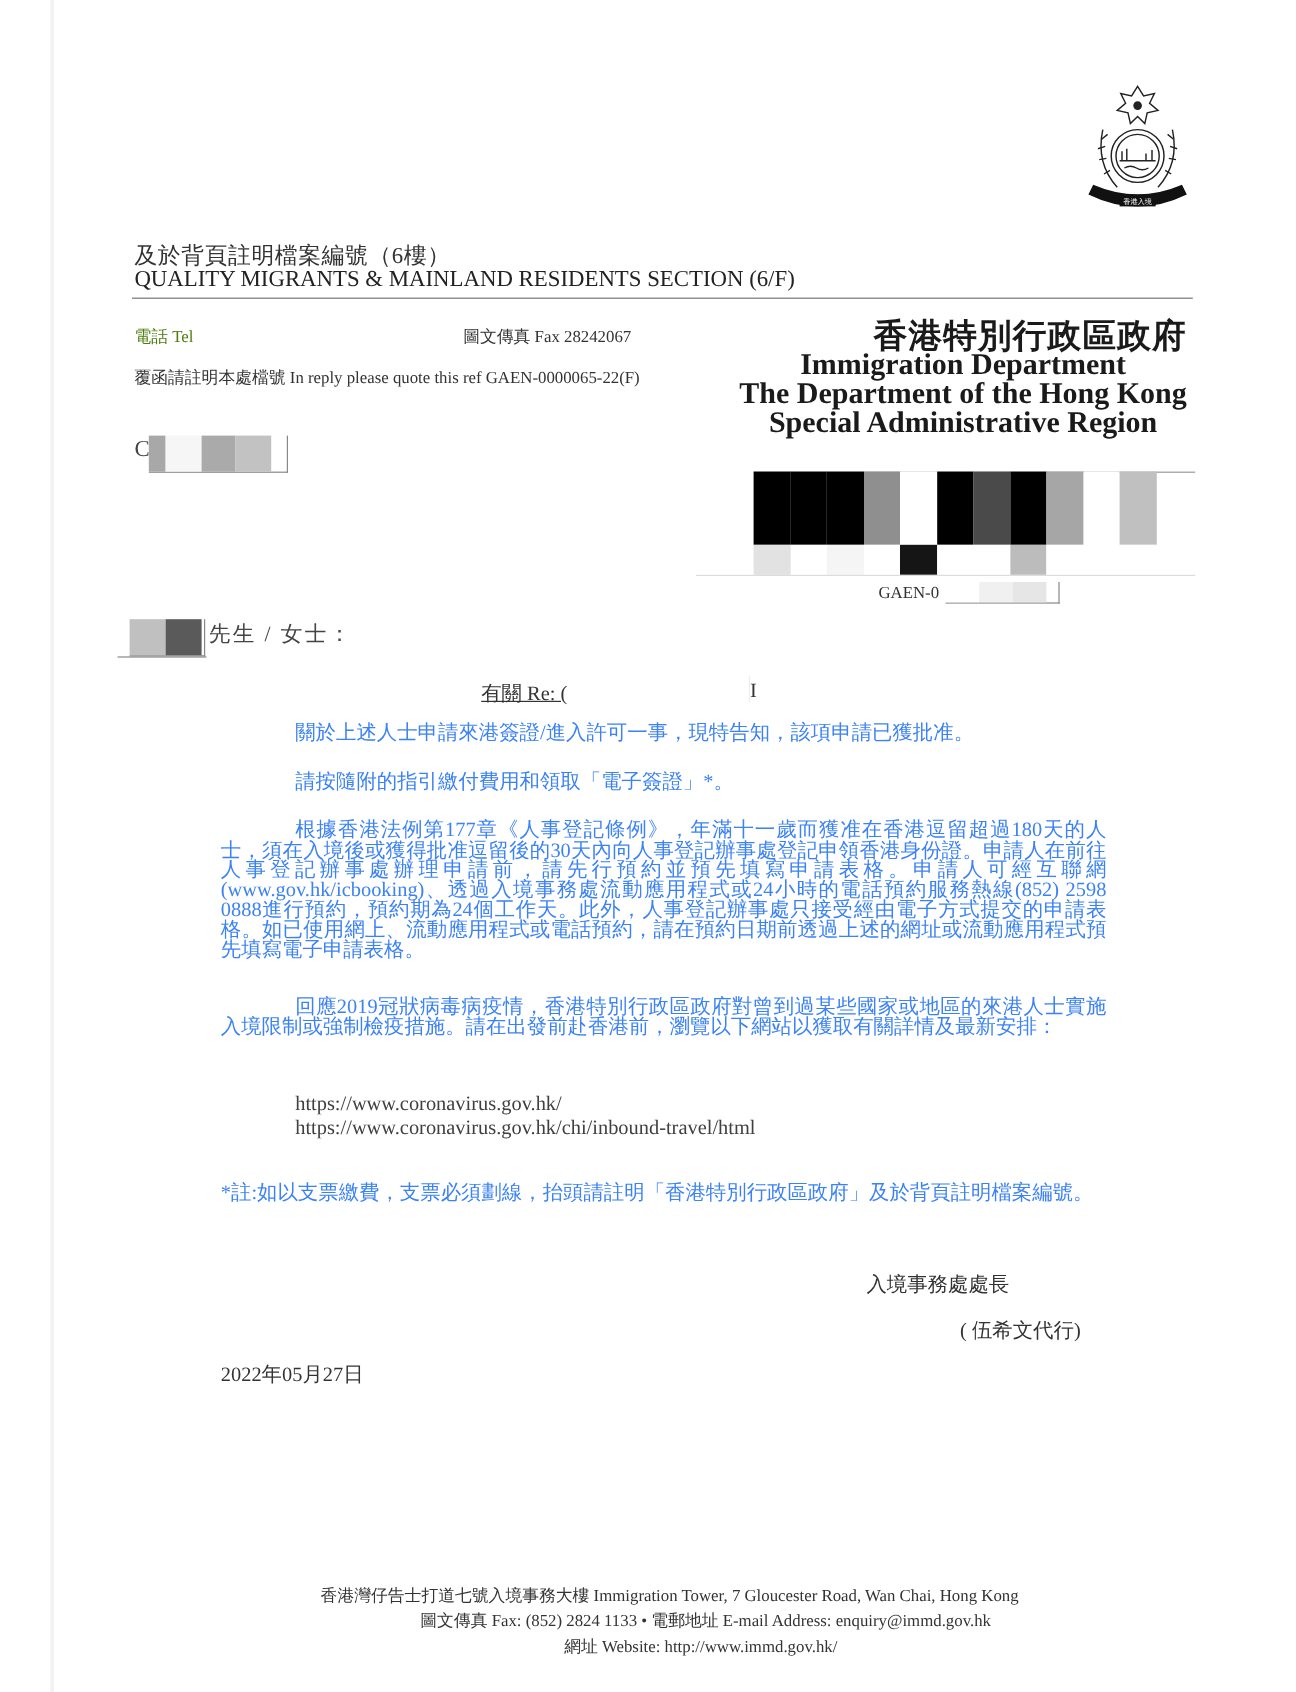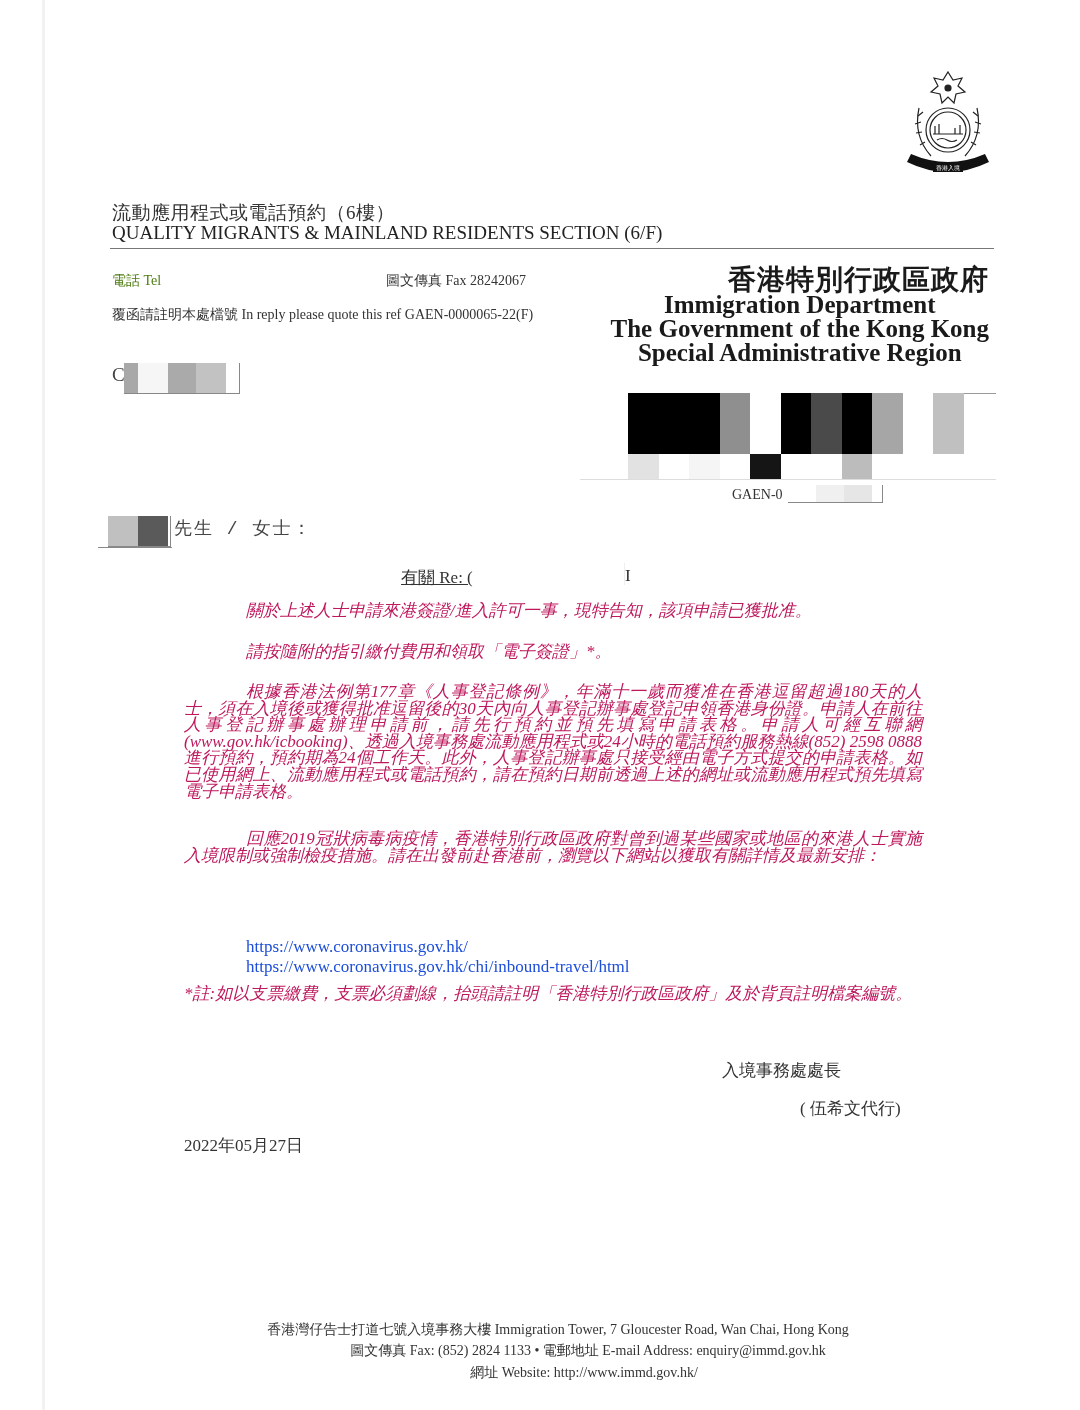--- a/index.html
+++ b/index.html
@@ -30,34 +30,34 @@
     .addr-box span { display: block; height: 30px; }
 
     .qr { left: 628px; top: 393px; width: 368px; height: 88px; }
     .qr-rule { left: 580px; top: 479px; width: 416px; height: 1px; background: #ddd; }
     .qr-top-rule { left: 628px; top: 393px; width: 368px; height: 1px; background: #999; }
     .ref2 { left: 732px; top: 487px; font-size: 14px; color: #333; }
     .ref2-box { left: 788px; top: 485px; width: 94px; height: 17px; border-right: 1px solid #888; border-bottom: 1px solid #888; display: flex; }
 
     .salutation-box { left: 108px; top: 516px; width: 62px; height: 30px; display: flex; border-bottom: 1px solid #888; border-right: 1px solid #888; }
     .salutation-line { left: 98px; top: 547px; width: 74px; height: 1px; background: #888; }
-    .salutation { left: 174px; top: 516px; font-family: Liberation Mono, monospace; font-size: 18px; color: #444; letter-spacing: 2px; }
+    .salutation { left: 174px; top: 516px; font-family: Liberation Serif, serif; font-size: 18px; color: #444; letter-spacing: 2px; }
 
     .re-line { left: 401px; top: 566px; font-size: 17px; color: #333; text-decoration: underline; }
     .re-blank { left: 487px; top: 563px; width: 137px; height: 22px; background: #fff; border-right: 1px solid #eee; }
     .re-end { left: 625px; top: 566px; font-size: 17px; color: #333; }
 
-    .para { position: absolute; left: 184px; width: 738px; font-size: 17px; line-height: 16.6px; color: #be185d; text-align: justify; font-style: italic; }
+    .para { position: absolute; left: 184px; width: 738px; font-size: 17px; line-height: 16.6px; color: #3b82f6; text-align: justify; }
     .para.indent { text-indent: 62px; }
     .para.single { left: 246px; width: 690px; }
     .p1 { top: 603px; }
     .p2 { top: 644px; }
     .p3 { top: 684px; }
     .p4 { top: 831px; }
-    .urls { left: 246px; top: 910px; font-size: 17px; line-height: 20px; color: #1d4ed8; margin-top: 27px; }
+    .urls { left: 246px; top: 910px; font-size: 17px; line-height: 20px; color: #404040; }
     .note { top: 986px; }
 
     .sign1 { left: 722px; top: 1059px; font-size: 17px; color: #333; }
     .sign2 { left: 800px; top: 1097px; font-size: 17px; color: #333; }
     .date { left: 184px; top: 1134px; font-size: 17px; color: #333; }
 
     .footer { left: 0; width: 1080px; text-align: center; font-size: 14px; color: #333; }
     .f1 { top: 1321px; left: 18px; }
     .f2 { top: 1342px; left: 48px; }
     .f3 { top: 1364px; left: 44px; }
@@ -76,32 +76,32 @@
     <circle cx="43" cy="62" r="22"></circle>
     <circle cx="43" cy="62" r="18"></circle>
     <path d="M28 66 h30 M30 58 v8 M34 56 v10 M50 60 v6 M55 57 v9"></path>
     <path d="M32 72 q5 -3 10 0 t10 0"></path>
   </g>
   <path d="M6 86 q37 16 74 0 l4 8 q-41 20 -82 0z" fill="#111"></path>
   <rect x="28" y="94" width="30" height="10" fill="#111"></rect>
   <text x="43" y="102" font-size="6" fill="#fff" text-anchor="middle" font-family="DejaVu Sans, sans-serif">香港入境</text>
 </svg>
 
-<div class="abs section-zh">流動應用程式或電話預約（6樓）</div>
+<div class="abs section-zh">及於背頁註明檔案編號（6樓）</div>
 <div class="abs section-en">QUALITY MIGRANTS &amp; MAINLAND RESIDENTS SECTION (6/F)</div>
 <div class="abs header-rule"></div>
 
 <div class="abs tel">電話  Tel</div>
 <div class="abs fax">圖文傳真  Fax 28242067</div>
 <div class="abs ref">覆函請註明本處檔號   In reply please quote this ref  GAEN-0000065-22(F)</div>
 
 <div class="abs org">
   <div class="zh">香港特別行政區政府</div>
   <div class="en">Immigration Department</div>
-  <div class="en">The Government of the Kong Kong</div>
+  <div class="en">The Department of the Hong Kong</div>
   <div class="en">Special Administrative Region</div>
 </div>
 
 <div class="abs addr-c">C</div>
 <div class="abs addr-box" id="addrBox">
     <span style="background: rgb(168, 168, 168); width: 14px; height: 100%; display: block;"></span>
     <span style="background: rgb(246, 246, 246); width: 30px; height: 100%; display: block;"></span>
     <span style="background: rgb(170, 170, 170); width: 28px; height: 100%; display: block;"></span>
     <span style="background: rgb(194, 194, 194); width: 30px; height: 100%; display: block;"></span>
   </div>

